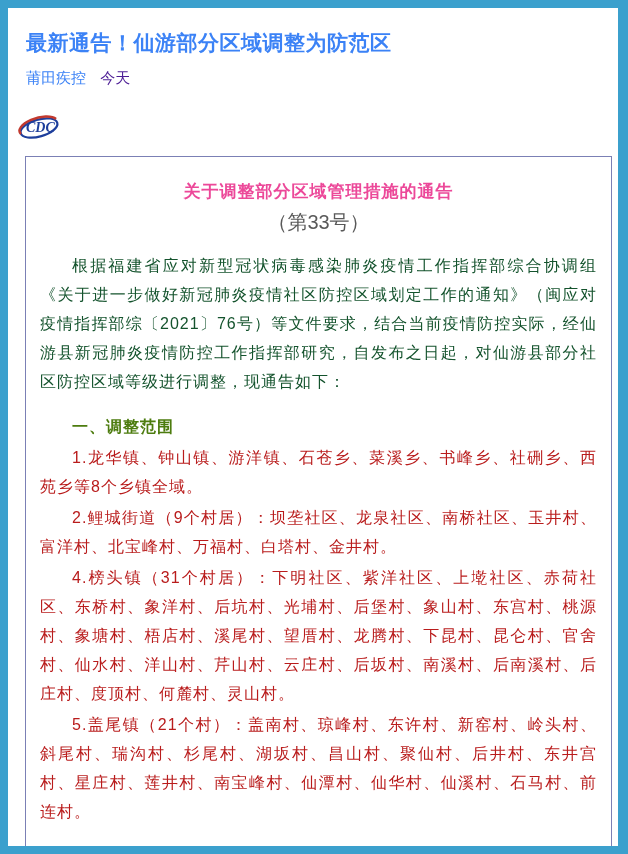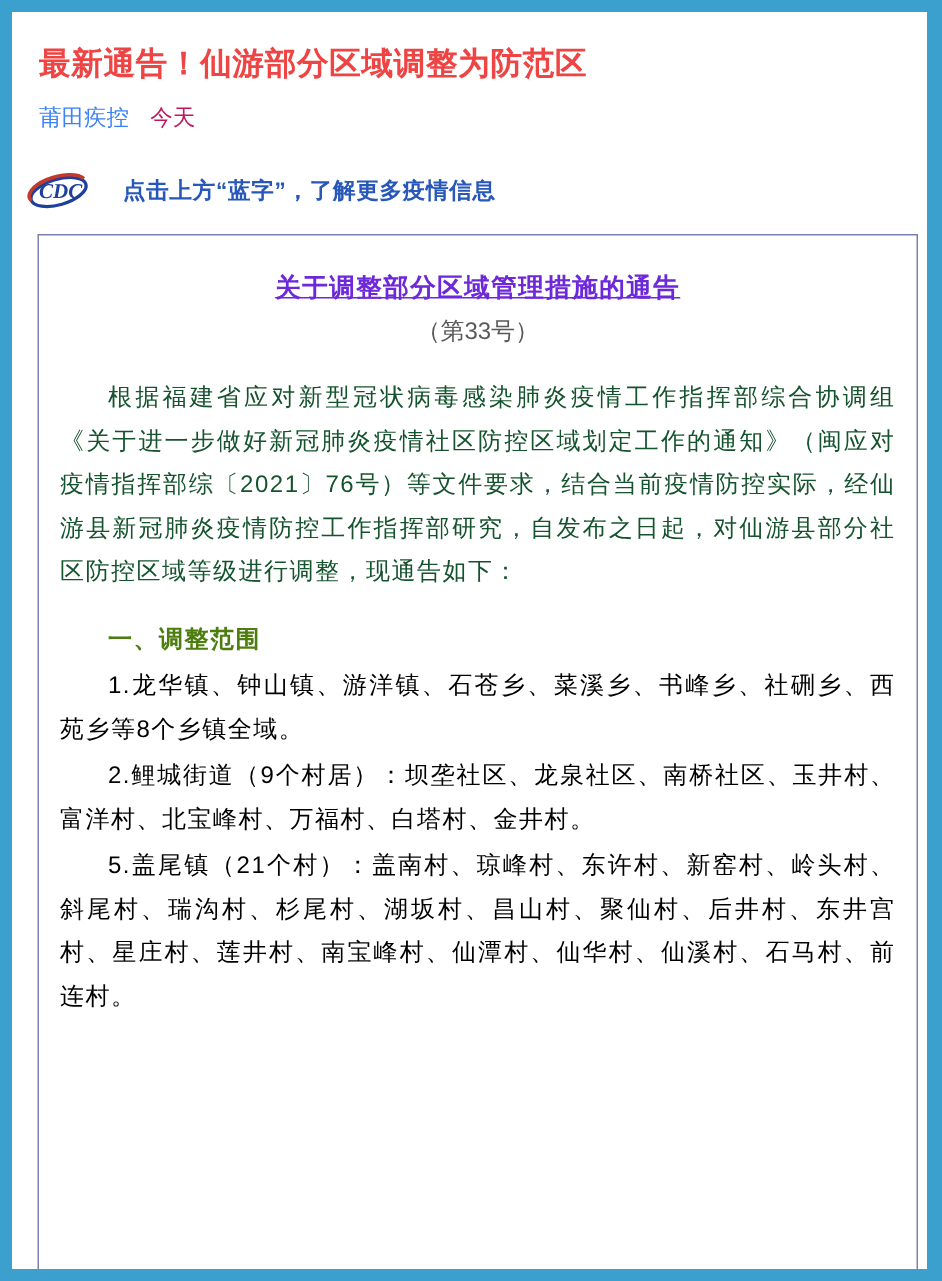--- a/index.html
+++ b/index.html
@@ -11,26 +11,26 @@
     border-right-width:10px;
     background:#ffffff;
     overflow:hidden;
     font-family:"Liberation Sans",sans-serif;
   }
   
   .header{padding:20px 14px 0 18px;}
   .article-title{
     margin:0;
     font-size:21px;line-height:29px;
-    font-weight:600;color:#ef4444;
+    font-weight:600;color:#3b82f6;
     letter-spacing:0.5px;
   }
   .byline{margin-top:12px;font-size:15px;}
   .byline .source{color:#3b82f6;margin-right:10px;cursor:pointer;}
-  .byline .date{color:#be185d;}
+  .byline .date{color:#4c1d95;}
   
   .banner-row{
     display:flex;align-items:center;
     margin:24px 0 0 10px;
     gap:16px;
   }
   .cdc-logo{width:44px;height:30px;flex:0 0 auto;}
   .banner-text{
     margin-left:4px;
     font-size:15px;font-weight:600;
@@ -43,70 +43,69 @@
     margin:14px 6px 0 17px;
     border:1px solid #7b80b5;
     padding:22px 14px 16px 14px;
     height:760px; 
     background:#fff;
   }
   .notice-title{
     margin:0 0 6px 0;
     text-align:center;
     font-size:17px;line-height:26px;
-    font-weight:bold;color:#6d28d9;
+    font-weight:bold;color:#ec4899;
     letter-spacing:1px;
-    text-decoration:underline;
   }
   .notice-number{
     margin:0 0 18px 0;
     text-align:center;
-    font-size:16px;line-height:22px;
+    font-size:20px;line-height:22px;
     color:#595959;
   }
   .para{
     margin:0;
     font-size:16px;line-height:29px;
     color:#14532d;
     text-align:justify;
     text-indent:2em;
     letter-spacing:1px;
   }
   .para.intro{margin-bottom:16px;}
   .para.heading{font-weight:bold;color:#4d7c0f;}
-  .para.item{color:#000000;margin-top:2px;}
+  .para.item{color:#b91c1c;margin-top:2px;}
 </style>
 </head>
 <body>
 
 <div class="page">
 
   <div class="header">
     <h1 class="article-title">最新通告！仙游部分区域调整为防范区</h1>
     <div class="byline">
       <span class="source">莆田疾控</span>
       <span class="date">今天</span>
     </div>
   </div>
 
   <div class="banner-row">
     <svg class="cdc-logo" viewBox="0 0 44 30" xmlns="http://www.w3.org/2000/svg" aria-hidden="true">
       <ellipse cx="21" cy="16" rx="19" ry="8.5" transform="rotate(-16 21 16)" fill="none" stroke="#1e3f9c" stroke-width="2.2"></ellipse>
       <text x="8" y="20" font-size="14" font-style="italic" font-weight="bold" fill="#1e3f9c" font-family="Liberation Serif, serif">CDC</text>
       <path d="M 3 22 A 19 8.5 -16 0 1 38 7" fill="none" stroke="#c2392e" stroke-width="2.4"></path>
     </svg>
-    <span class="banner-text">点击上方“蓝字”，了解更多疫情信息</span>
   </div>
 
   <div class="notice-box">
     <h2 class="notice-title">关于调整部分区域管理措施的通告</h2>
     <div class="notice-number">（第33号）</div>
 
     <p class="para intro">根据福建省应对新型冠状病毒感染肺炎疫情工作指挥部综合协调组《关于进一步做好新冠肺炎疫情社区防控区域划定工作的通知》（闽应对疫情指挥部综〔2021〕76号）等文件要求，结合当前疫情防控实际，经仙游县新冠肺炎疫情防控工作指挥部研究，自发布之日起，对仙游县部分社区防控区域等级进行调整，现通告如下：</p>
 
     <p class="para heading">一、调整范围</p>
 
     <p class="para item">1.龙华镇、钟山镇、游洋镇、石苍乡、菜溪乡、书峰乡、社硎乡、西苑乡等8个乡镇全域。</p>
     <p class="para item">2.鲤城街道（9个村居）：坝垄社区、龙泉社区、南桥社区、玉井村、富洋村、北宝峰村、万福村、白塔村、金井村。</p>
+    <p class="para item">4.榜头镇（31个村居）：下明社区、紫洋社区、上墘社区、赤荷社区、东桥村、象洋村、后坑村、光埔村、后堡村、象山村、东宫村、桃源村、象塘村、梧店村、溪尾村、望厝村、龙腾村、下昆村、昆仑村、官舍村、仙水村、洋山村、芹山村、云庄村、后坂村、南溪村、后南溪村、后庄村、度顶村、何麓村、灵山村。</p>
     <p class="para item">5.盖尾镇（21个村）：盖南村、琼峰村、东许村、新窑村、岭头村、斜尾村、瑞沟村、杉尾村、湖坂村、昌山村、聚仙村、后井村、东井宫村、星庄村、莲井村、南宝峰村、仙潭村、仙华村、仙溪村、石马村、前连村。</p>
   </div>
 
 </div>
 
 </body></html>

